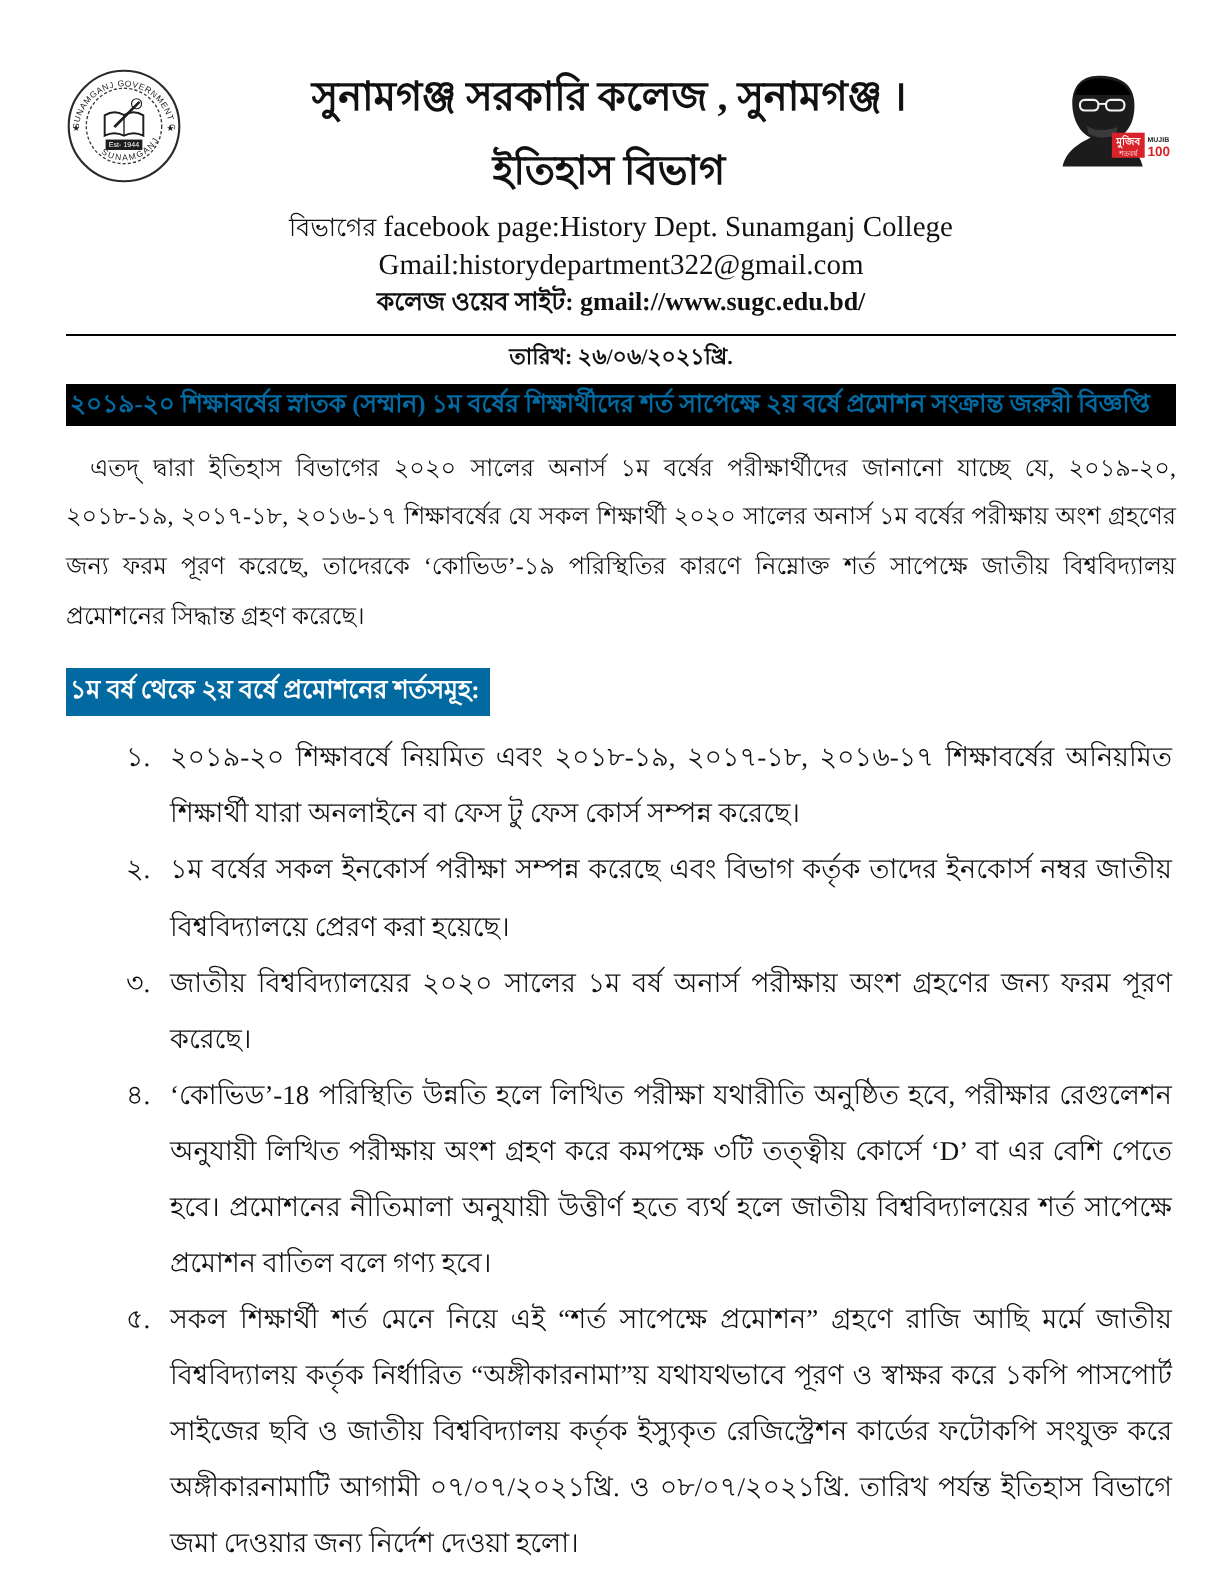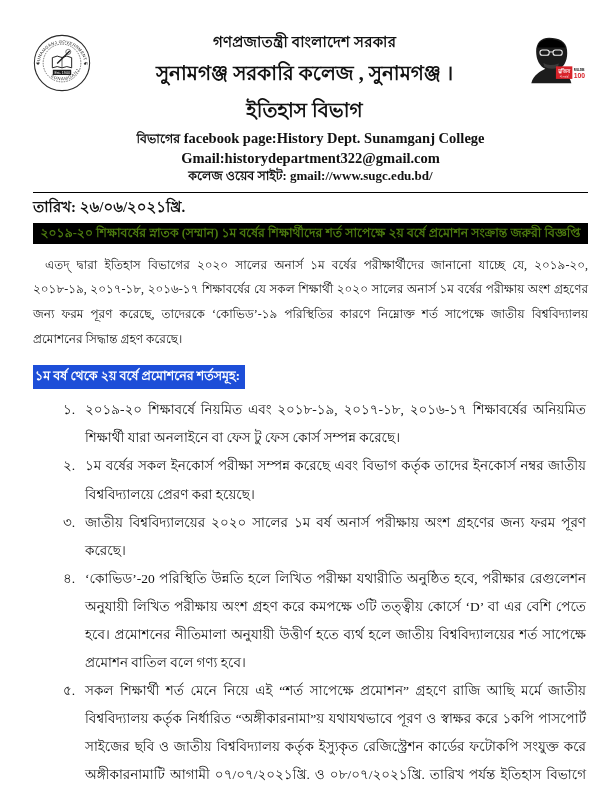--- a/index.html
+++ b/index.html
@@ -12,39 +12,39 @@
   
   .header-row{display:flex;align-items:flex-start;}
   .seal-wrap{width:60px;flex-shrink:0;margin-top:6px;}
   .mujib-wrap{width:72px;flex-shrink:0;margin-top:6px;text-align:right;}
   .header-center{flex:1;text-align:center;padding-top:2px;}
   .h-govt{font-size:15px;font-weight:bold;letter-spacing:.2px;}
   .h-college{font-size:20px;font-weight:bold;margin-top:3px;text-align:center;}
   .h-dept{font-size:20px;font-weight:bold;margin-top:4px;}
 
   .contact-block{text-align:center;margin-top:2px;}
-  .contact-l1,.contact-l2{font-size:14.5px;font-weight:bold;font-family:"Liberation Serif",serif;}
+  .contact-l1,.contact-l2{font-size:14.5px;font-weight:normal;font-family:"Liberation Serif",serif;}
   .contact-l3{font-size:13px;font-weight:bold;}
   .bn-label{font-size:12.5px;}
 
   .rule{border:0;border-top:1.6px solid #000;margin:5px 0 0 0;}
-  .date-line{text-align:left;font-size:15px;font-weight:bold;margin:2px 0 3px 0;}
+  .date-line{text-align:center;font-size:11px;font-weight:bold;margin:2px 0 3px 0;}
 
   .title-bar{
-    background:#000;color:#4d7c0f;font-weight:bold;font-size:12.4px;
-    text-align:center;padding:2.5px 2px;line-height:1.25;
+    background:#000;color:#0369a1;font-weight:bold;font-size:12.4px;
+    text-align:left;padding:2.5px 2px;line-height:1.25;
   }
 
   
   .intro{
     font-size:12px;line-height:2.08;text-align:justify;
     margin-top:9px;text-indent:12px;
   }
   .cond-head{
-    display:inline-block;background:#1d4ed8;color:#fff;
+    display:inline-block;background:#0369a1;color:#fff;
     font-size:12.6px;font-weight:bold;padding:1.5px 5px 2.5px 2px;margin-top:13px;
   }
   .cond-list{margin-top:7px;}
   .cond-item{display:flex;font-size:13.5px;line-height:2.08;}
   .cond-num{width:22px;margin-left:30px;flex-shrink:0;}
   .cond-text{flex:1;text-align:justify;padding-right:2px;}
 </style>
 </head>
 <body>
 
@@ -71,21 +71,20 @@
         <line x1="25" y1="30.5" x2="38" y2="17.5" stroke="#1d1d1d" stroke-width="1.4"></line>
         <circle cx="36.5" cy="18.5" r="2.6" fill="none" stroke="#1d1d1d" stroke-width="0.6"></circle>
         <rect x="20.5" y="37" width="19" height="5.4" fill="#1d1d1d"></rect>
         <text x="30" y="41.1" font-size="3.7" font-family="Liberation Sans, sans-serif" fill="#ffffff" text-anchor="middle">Est- 1944</text>
         <text x="3.2" y="32.5" font-size="4.5" fill="#1d1d1d">★</text>
         <text x="52" y="32.5" font-size="4.5" fill="#1d1d1d">★</text>
       </svg>
     </div>
 
     <div class="header-center">
-      <div class="h-govt">গণপ্রজাতন্ত্রী বাংলাদেশ সরকার</div>
       <div class="h-college">সুনামগঞ্জ সরকারি কলেজ , সুনামগঞ্জ ।</div>
       <div class="h-dept">ইতিহাস বিভাগ</div>
     </div>
 
     <div class="mujib-wrap">
       <svg width="68" height="56" viewBox="0 0 70 58">
         <path d="M30,4 C21,4 16.5,10 16.5,18 C16.5,26 20,33.5 26,36 C21.5,38.5 13.5,42 11.5,51 L53,51 C51,42.5 44.5,38.5 40.5,36 C46.5,33 49.5,25.5 48.5,16.5 C47.5,7.5 40,4 30,4 z" fill="#1c1c1c"></path>
         <path d="M18,14 C19,8 24,5.5 30,5.5 C38,5.5 45,8 46.5,14 L18,14 z" fill="#000"></path>
         <rect x="20.5" y="16.5" width="9.5" height="5.5" rx="2.4" fill="none" stroke="#f3f3f3" stroke-width="1.1"></rect>
         <rect x="34" y="16.5" width="9.5" height="5.5" rx="2.4" fill="none" stroke="#f3f3f3" stroke-width="1.1"></rect>
@@ -132,21 +131,21 @@
     <div class="cond-item">
       <span class="cond-num">২.</span>
       <span class="cond-text">১ম বর্ষের সকল ইনকোর্স পরীক্ষা সম্পন্ন করেছে এবং বিভাগ কর্তৃক তাদের ইনকোর্স নম্বর জাতীয় বিশ্ববিদ্যালয়ে প্রেরণ করা হয়েছে।</span>
     </div>
     <div class="cond-item">
       <span class="cond-num">৩.</span>
       <span class="cond-text">জাতীয় বিশ্ববিদ্যালয়ের ২০২০ সালের ১ম বর্ষ অনার্স পরীক্ষায় অংশ গ্রহণের জন্য ফরম পূরণ করেছে।</span>
     </div>
     <div class="cond-item">
       <span class="cond-num">৪.</span>
-      <span class="cond-text">‘কোভিড’-20 পরিস্থিতি উন্নতি হলে লিখিত পরীক্ষা যথারীতি অনুষ্ঠিত হবে, পরীক্ষার রেগুলেশন অনুযায়ী লিখিত পরীক্ষায় অংশ গ্রহণ করে কমপক্ষে ৩টি তত্ত্বীয় কোর্সে ‘D’ বা এর বেশি পেতে হবে। প্রমোশনের নীতিমালা অনুযায়ী উত্তীর্ণ হতে ব্যর্থ হলে জাতীয় বিশ্ববিদ্যালয়ের শর্ত সাপেক্ষে প্রমোশন বাতিল বলে গণ্য হবে।</span>
+      <span class="cond-text">‘কোভিড’-18 পরিস্থিতি উন্নতি হলে লিখিত পরীক্ষা যথারীতি অনুষ্ঠিত হবে, পরীক্ষার রেগুলেশন অনুযায়ী লিখিত পরীক্ষায় অংশ গ্রহণ করে কমপক্ষে ৩টি তত্ত্বীয় কোর্সে ‘D’ বা এর বেশি পেতে হবে। প্রমোশনের নীতিমালা অনুযায়ী উত্তীর্ণ হতে ব্যর্থ হলে জাতীয় বিশ্ববিদ্যালয়ের শর্ত সাপেক্ষে প্রমোশন বাতিল বলে গণ্য হবে।</span>
     </div>
     <div class="cond-item">
       <span class="cond-num">৫.</span>
       <span class="cond-text">সকল শিক্ষার্থী শর্ত মেনে নিয়ে এই “শর্ত সাপেক্ষে প্রমোশন” গ্রহণে রাজি আছি মর্মে জাতীয় বিশ্ববিদ্যালয় কর্তৃক নির্ধারিত “অঙ্গীকারনামা”য় যথাযথভাবে পূরণ ও স্বাক্ষর করে ১কপি পাসপোর্ট সাইজের ছবি ও জাতীয় বিশ্ববিদ্যালয় কর্তৃক ইস্যুকৃত রেজিস্ট্রেশন কার্ডের ফটোকপি সংযুক্ত করে অঙ্গীকারনামাটি আগামী ০৭/০৭/২০২১খ্রি. ও ০৮/০৭/২০২১খ্রি. তারিখ পর্যন্ত ইতিহাস বিভাগে জমা দেওয়ার জন্য নির্দেশ দেওয়া হলো।</span>
     </div>
 
   </div>
 
 </div>
 

